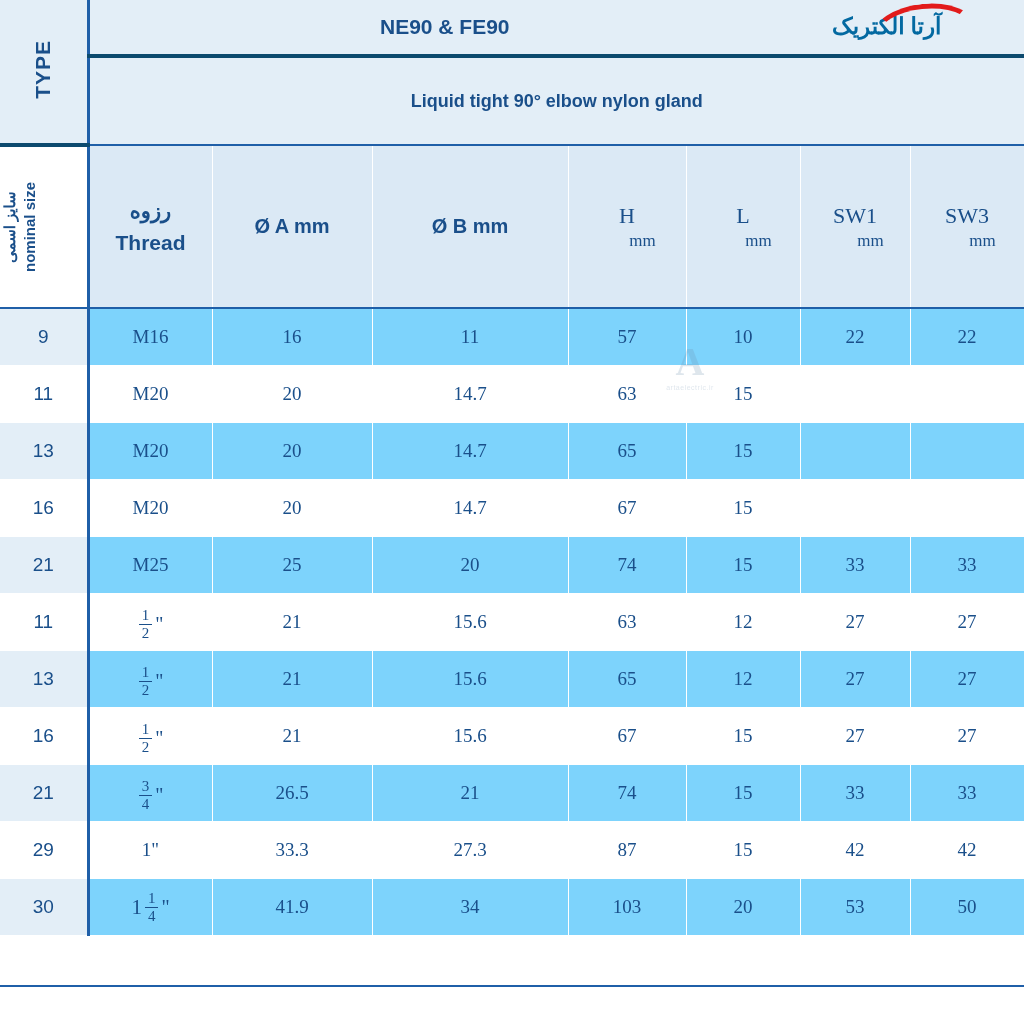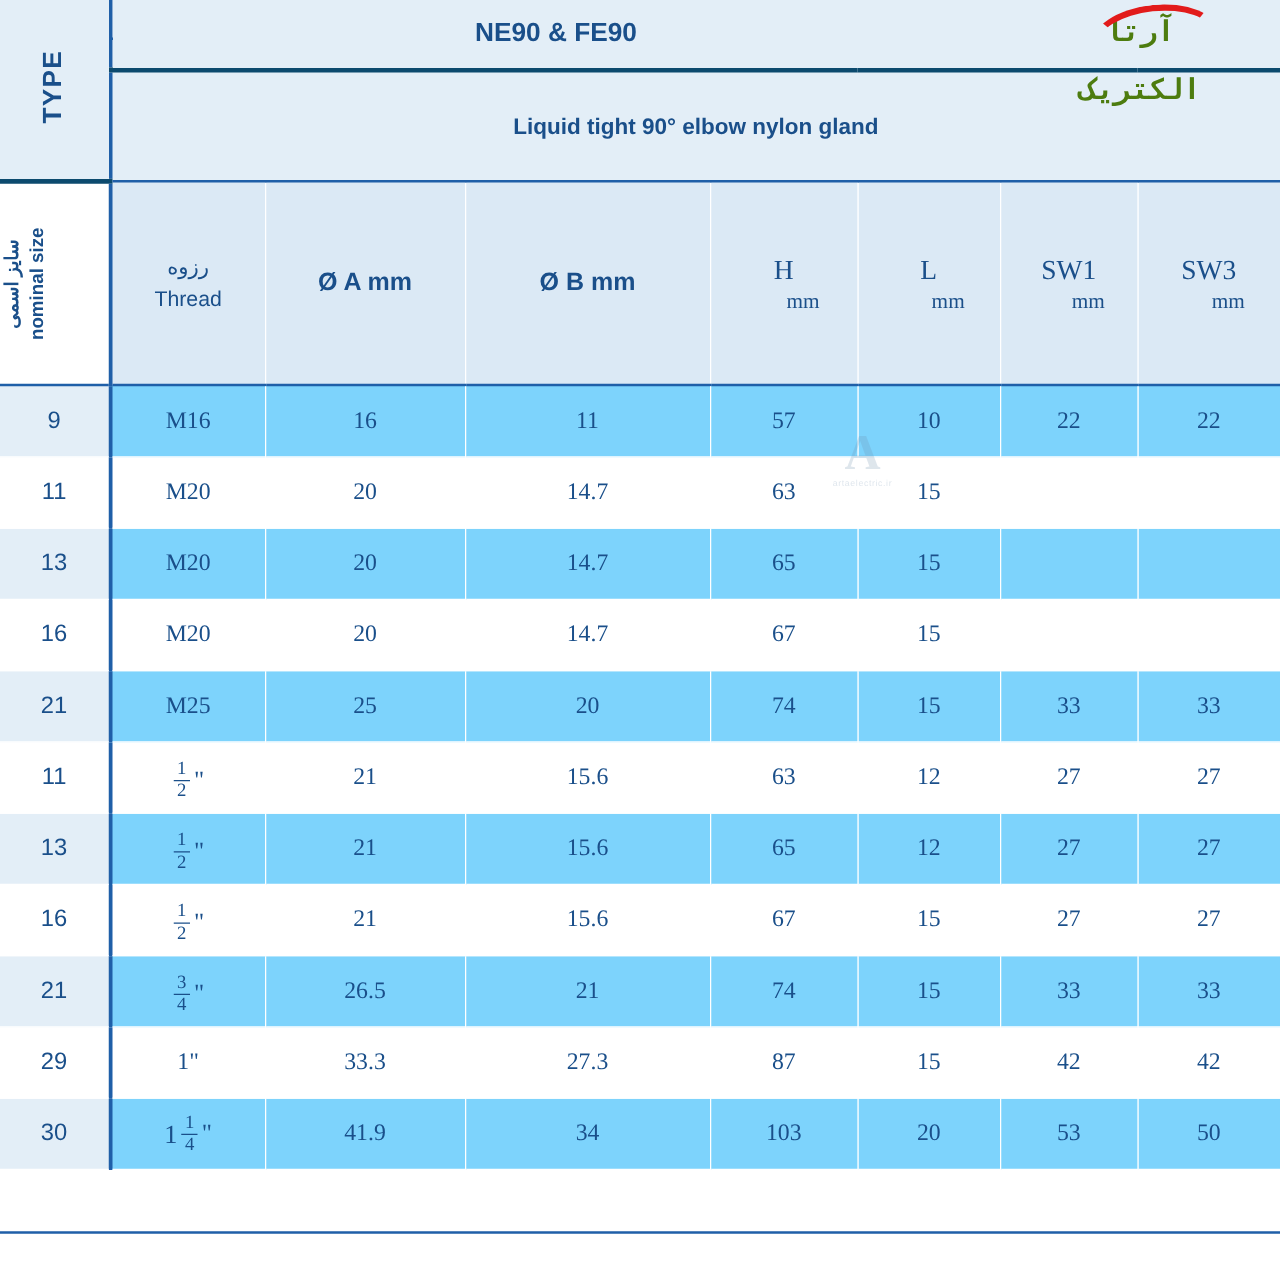--- a/index.html
+++ b/index.html
@@ -90,26 +90,26 @@
     background: #e3eef7;
     position: relative;
   }
   .logo {
     position: relative;
     width: 160px;
     height: 46px;
     margin: 0 auto;
   }
   .logo-text {
-    font-family: Liberation Mono, monospace;
+    font-family: Liberation Serif, serif;
     font-size: 23px;
     font-weight: bold;
-    color: #4d7c0f;
+    color: #0369a1;
     direction: rtl;
-    text-align: center;
+    text-align: left;
     line-height: 46px;
     letter-spacing: -1px;
   }
   .logo-swoosh {
     position: absolute;
     left: 40px;
     top: 0px;
     width: 92px;
     height: 22px;
     border-top: 5px solid #e21b1b;
@@ -134,22 +134,22 @@
   .vert-nominal {
     writing-mode: vertical-rl;
     transform: rotate(180deg);
     font-size: 15px;
     font-weight: bold;
     line-height: 1.35;
     color: #1a4f8a;
     text-align: center;
   }
   .thread-hdr {
-    font-size: 17px;
-    font-weight: normal;
+    font-size: 21px;
+    font-weight: bold;
     line-height: 1.5;
   }
   .ab-hdr { font-size: 20px; font-weight: bold; }
   .serif-hdr {
     font-family: "Liberation Serif", serif;
     font-size: 22px;
     line-height: 1.25;
   }
   .serif-hdr .small { font-size: 17px; display: block; margin-left: 31px; }
 

